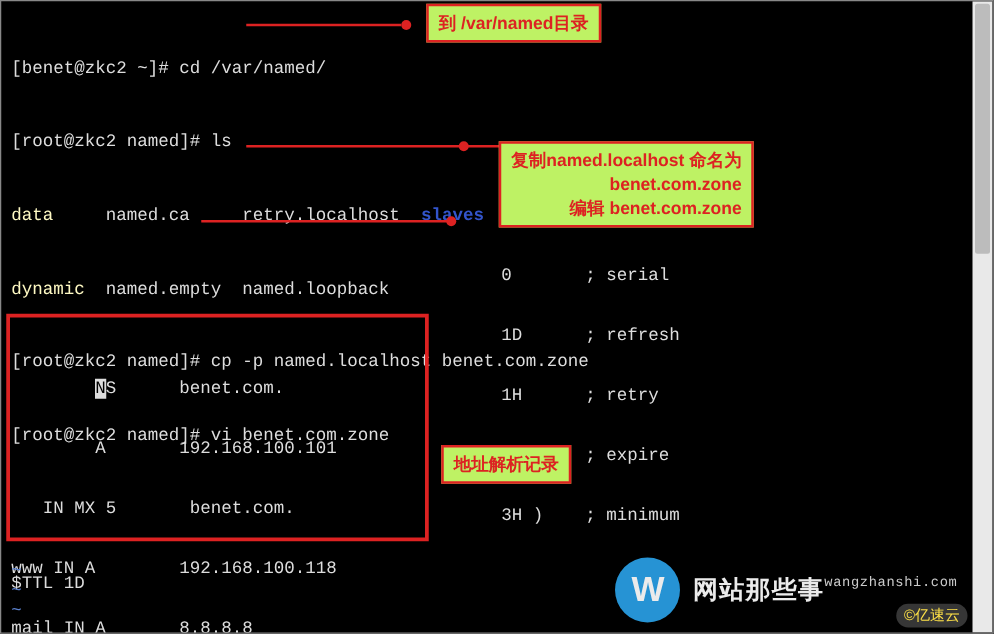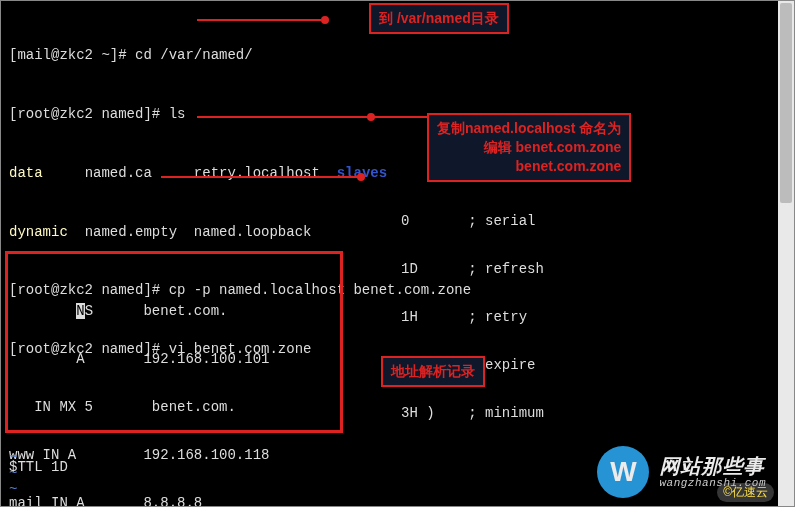--- a/index.html
+++ b/index.html
@@ -34,30 +34,29 @@
   .dot-red {
     position: absolute;
     width: 8px; height: 8px;
     background: #dd2222;
     border-radius: 50%;
   }
 
   
   .annot {
     position: absolute;
-    background: #0f172a;
+    background: #bef264;
     border: 2px solid #dd2222;
     color: #dd2222;
     font-family: sans-serif, 'Microsoft YaHei';
     font-size: 14px;
     font-weight: bold;
     padding: 4px 8px;
     line-height: 1.35;
     white-space: nowrap;
-    margin-left: 28px;
   }
 
   
   .records-box {
     position: absolute;
     border: 3px solid #dd2222;
     background: transparent;
   }
 
   
@@ -76,21 +75,21 @@
     background: #2aa0e6;
     border-radius: 50%;
     display: flex;
     align-items: center;
     justify-content: center;
     font-family: Arial, sans-serif;
     font-weight: bold;
     font-size: 28px;
     color: #fff;
   }
-  .wm-text { display: flex; flex-direction: column; line-height: 1.1; font-style: italic; }
+  .wm-text { display: flex; flex-direction: row; line-height: 1.1; }
   .wm-title { font-size: 20px; font-weight: bold; letter-spacing: 1px; font-family: 'Microsoft YaHei', sans-serif;}
   .wm-url { font-size: 11px; letter-spacing: 0.5px; color:#ddd;}
 
   .scrollbar {
     position: absolute;
     right: 0; top: 0;
     width: 16px; height: 100%;
     background: #e9e9e9;
   }
   .scrollbar .thumb {
@@ -109,21 +108,21 @@
     background:rgba(180,180,180,.3);
     padding:1px 6px;
     border-radius:10px;
   }
   .tilde { color:#5a7fca; }
 </style>
 </head>
 <body>
 
 <div class="terminal">
-  <div class="line"><span>[mail@zkc2 ~]# </span><span>cd /var/named/</span></div>
+  <div class="line"><span>[benet@zkc2 ~]# </span><span>cd /var/named/</span></div>
   <div class="line"><span>[root@zkc2 named]# </span><span>ls</span></div>
   <div class="line"><span class="cyan">data</span>     <span>named.ca</span>     <span>retry.localhost</span>  <span class="blue">slaves</span></div>
   <div class="line"><span class="cyan">dynamic</span>  <span>named.empty</span>  <span>named.loopback</span></div>
   <div class="line"><span>[root@zkc2 named]# </span><span>cp -p named.localhost benet.com.zone</span></div>
   <div class="line"><span>[root@zkc2 named]# </span><span>vi benet.com.zone</span></div>
   <div class="line"> </div>
   <div class="line"><span>$TTL 1D</span></div>
   
 </div>
 
@@ -160,22 +159,22 @@
 
 <div class="underline-red" style="left:160px; top:175px; width:200px;"></div>
 <div class="dot-red" style="left:356px; top:172px;"></div>
 
 <div class="annot" style="left:340px; top:2px;">
   <span>到 /var/named目录</span>
 </div>
 
 <div class="annot" style="left:398px; top:112px;text-align:right;">
   <div>复制named.localhost 命名为</div>
+  <div>benet.com.zone</div>
   <div>编辑 benet.com.zone</div>
-  <div>benet.com.zone</div>
 </div>
 
 <div class="annot" style="left:352px; top:355px;">
   <span>地址解析记录</span>
 </div>
 
 <div class="records-box" style="left:4px; top:250px; width:338px; height:182px;"></div>
 
 <div class="scrollbar">
   <div class="thumb"></div>

